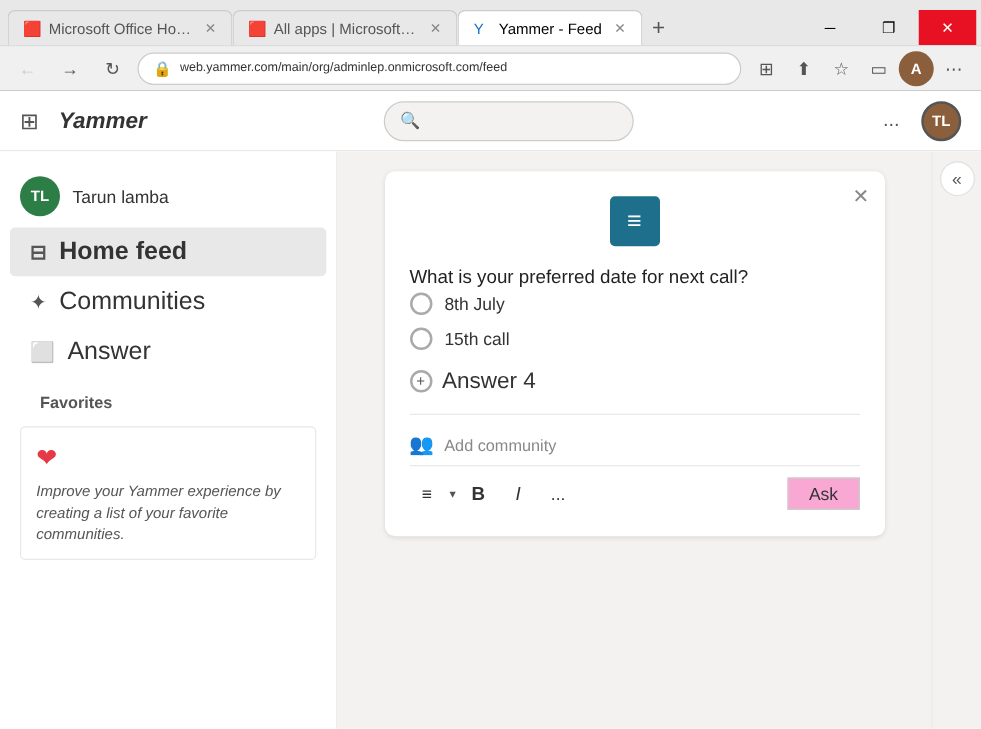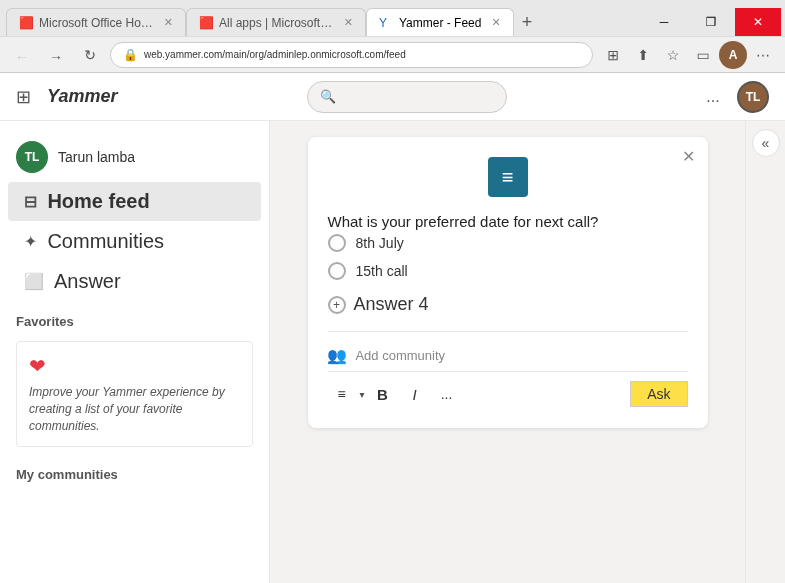--- a/index.html
+++ b/index.html
@@ -44,21 +44,21 @@
 
     
     .sidebar { width: 270px; background: #fff; border-right: 1px solid #e8e8e8; padding: 12px 0; overflow-y: auto; flex-shrink: 0; }
     .sidebar-user { display: flex; align-items: center; padding: 8px 16px; gap: 10px; }
     .user-avatar { width: 32px; height: 32px; border-radius: 50%; background: #2d7d46; color: #fff; display: flex; align-items: center; justify-content: center; font-size: 12px; font-weight: bold; }
     .user-name { font-size: 14px; color: #333; }
     .sidebar-nav-item { display: flex; align-items: center; padding: 8px 16px; gap: 10px; cursor: pointer; border-radius: 4px; margin: 1px 8px; }
     .sidebar-nav-item.active { background: #e8e8e8; font-weight: 600; }
     .sidebar-nav-icon { font-size: 16px; color: #555; }
     .sidebar-nav-label { font-size: 20px; color: #333; }
-    .sidebar-section-title { padding: 12px 16px 4px; font-size: 13px; font-weight: 600; color: #555; }
+    .sidebar-section-title { padding: 12px 16px 4px; font-size: 13px; font-weight: 600; color: #555; margin-left: 16px; }
     .favorites-box { margin: 8px 16px; border: 1px solid #e8e8e8; border-radius: 4px; padding: 12px; background: #fff; }
     .fav-heart { color: #e63946; font-size: 20px; margin-bottom: 6px; }
     .fav-text { font-size: 12px; color: #555; font-style: italic; line-height: 1.4; }
 
     
     .right-panel { width: 40px; background: #f3f2f1; border-left: 1px solid #e8e8e8; display: flex; flex-direction: column; align-items: center; padding-top: 8px; }
     .collapse-btn { width: 28px; height: 28px; border-radius: 50%; background: #fff; border: 1px solid #e0e0e0; display: flex; align-items: center; justify-content: center; cursor: pointer; font-size: 14px; color: #555; }
 
     
     .feed-area { flex: 1; background: #f3f2f1; padding: 16px; overflow-y: auto; position: relative; }
@@ -79,21 +79,21 @@
 
     .poll-divider { border: none; border-top: 1px solid #e8e8e8; margin: 8px 0; }
     .poll-community { display: flex; align-items: center; gap: 8px; padding: 6px 0; color: #888; font-size: 13px; cursor: pointer; }
     .community-icon { font-size: 16px; }
 
     .poll-toolbar { display: flex; align-items: center; padding-top: 8px; border-top: 1px solid #e8e8e8; gap: 4px; }
     .toolbar-format-icon { width: 28px; height: 28px; border-radius: 4px; display: flex; align-items: center; justify-content: center; font-size: 14px; cursor: pointer; color: #333; }
     .format-bold { font-weight: 900; font-size: 15px; }
     .format-italic { font-style: italic; font-size: 15px; }
     .toolbar-chevron { font-size: 10px; color: #555; }
-    .ask-btn { margin-left: auto; padding: 4px 16px; background: #fde047; border: 1px solid #ccc; border-radius: 0; font-size: 14px; color: #333; cursor: pointer; }
+    .ask-btn { margin-left: auto; padding: 4px 16px; background: #f9a8d4; border: 1px solid #ccc; border-radius: 0; font-size: 14px; color: #333; cursor: pointer; }
   </style>
 </head>
 <body>
 
 <div class="browser-chrome">
   <div class="tab-bar">
     <div class="tab">
       <span class="tab-favicon">🟥</span>
       <span class="tab-label">Microsoft Office Hom...</span>
       <span class="tab-close">✕</span>
@@ -172,21 +172,20 @@
         <span class="sidebar-nav-icon">⬜</span>
         <span class="sidebar-nav-label">Answer</span>
       </div>
 
       <div class="sidebar-section-title">Favorites</div>
       <div class="favorites-box">
         <div class="fav-heart">❤</div>
         <div class="fav-text">Improve your Yammer experience by creating a list of your favorite communities.</div>
       </div>
 
-      <div class="sidebar-section-title">My communities</div>
     </div>
 
     <div class="feed-area">
 
       <div class="poll-card">
         <span class="poll-close">✕</span>
 
         <div class="poll-header-icon">
           <div class="poll-icon">
             <span style="font-size:20px;">≡</span>

